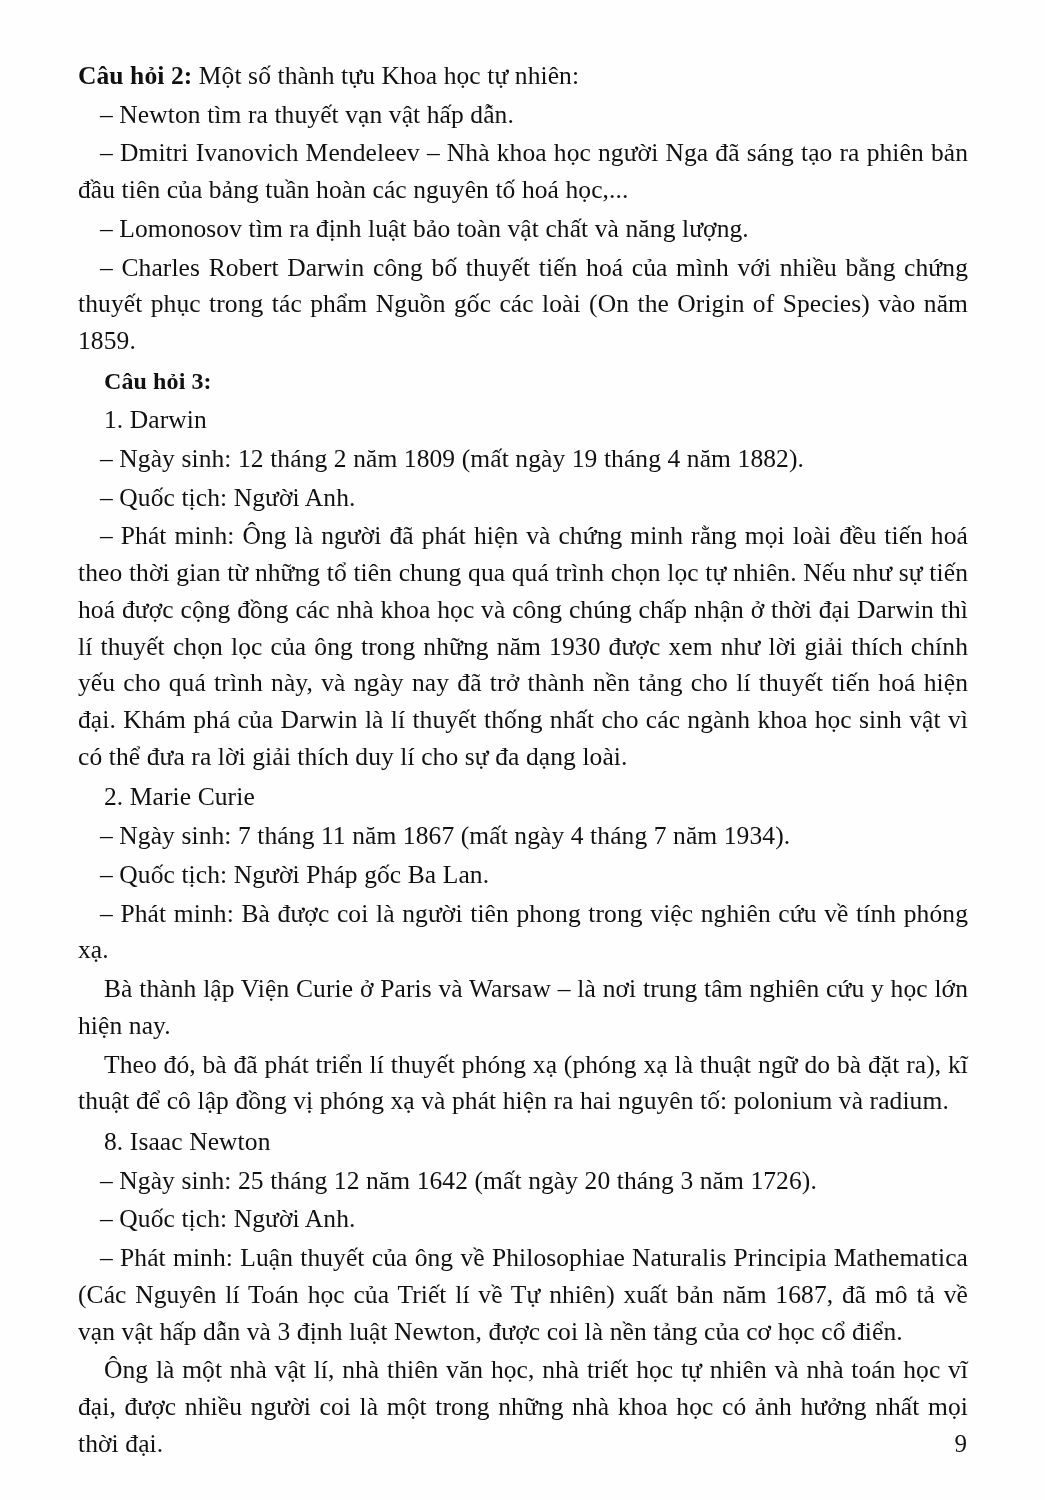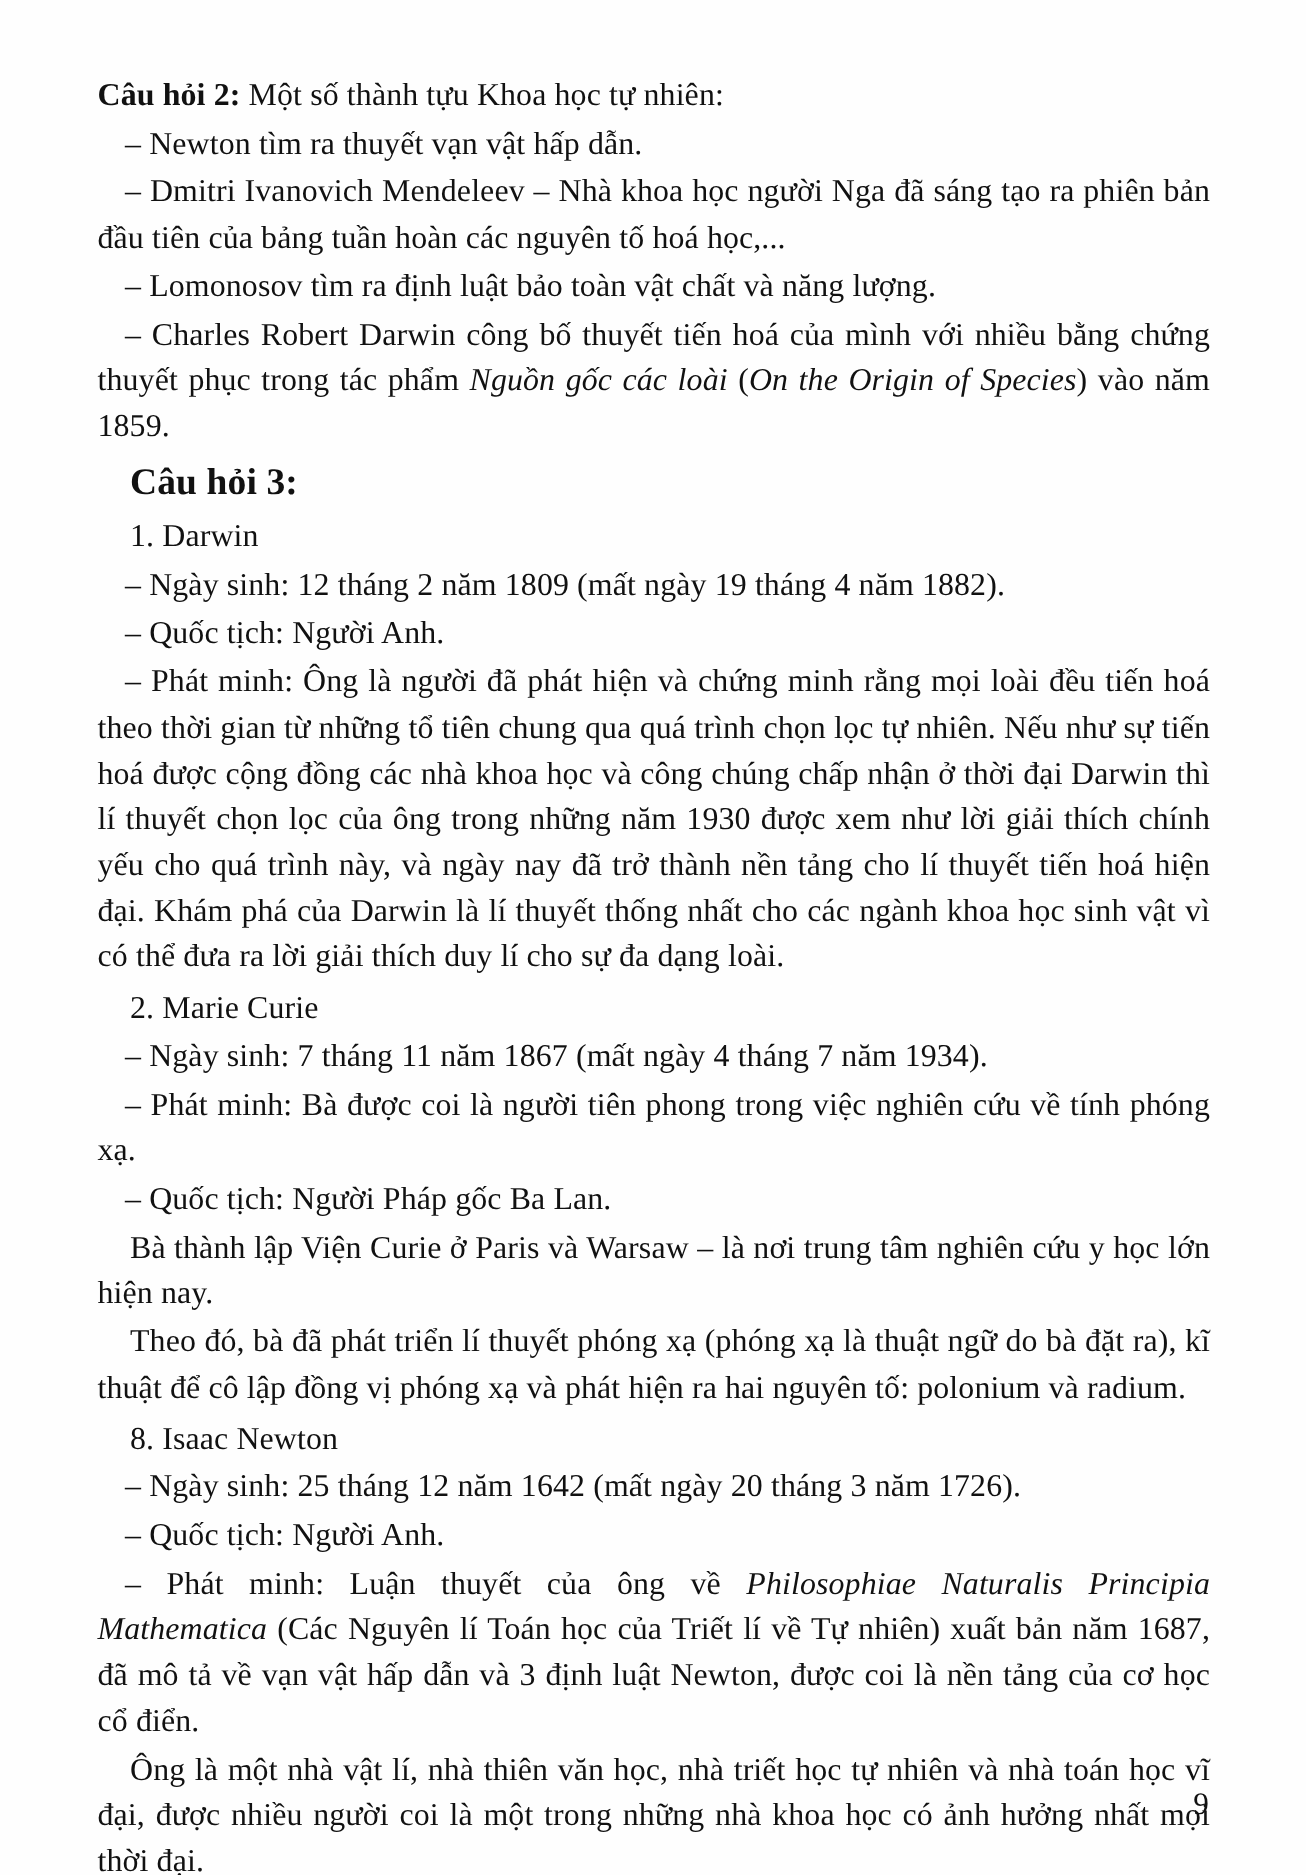--- a/index.html
+++ b/index.html
@@ -37,25 +37,24 @@
     text-justify: inter-word;
     letter-spacing: 0.1px;
   }
   p.indent {
     text-indent: 26px;
   }
   .bold {
     font-weight: bold;
   }
   .ital {
-    font-style: italic;
   }
   .heading {
     font-weight: bold;
-    font-size: 30px;
+    font-size: 24px;
     margin: 4px 0 2px 0;
     text-indent: 26px;
   }
   .subheading {
     font-weight: normal;
     font-size: 25.5px;
     margin: 4px 0 2px 0;
     text-indent: 26px;
   }
   .q-line {
@@ -108,23 +107,23 @@
     <p class="dash-line">– Ngày sinh: 12 tháng 2 năm 1809 (mất ngày 19 tháng 4 năm 1882).</p>
 
     <p class="dash-line">– Quốc tịch: Người Anh.</p>
 
     <p class="dash-line justify-block">– Phát minh: Ông là người đã phát hiện và chứng minh rằng mọi loài đều tiến hoá theo thời gian từ những tổ tiên chung qua quá trình chọn lọc tự nhiên. Nếu như sự tiến hoá được cộng đồng các nhà khoa học và công chúng chấp nhận ở thời đại Darwin thì lí thuyết chọn lọc của ông trong những năm 1930 được xem như lời giải thích chính yếu cho quá trình này, và ngày nay đã trở thành nền tảng cho lí thuyết tiến hoá hiện đại. Khám phá của Darwin là lí thuyết thống nhất cho các ngành khoa học sinh vật vì có thể đưa ra lời giải thích duy lí cho sự đa dạng loài.</p>
 
     <p class="subheading">2. Marie Curie</p>
 
     <p class="dash-line">– Ngày sinh: 7 tháng 11 năm 1867 (mất ngày 4 tháng 7 năm 1934).</p>
 
+    <p class="dash-line">– Quốc tịch: Người Pháp gốc Ba Lan.</p>
+
     <p class="dash-line justify-block">– Phát minh: Bà được coi là người tiên phong trong việc nghiên cứu về tính phóng xạ.</p>
-
-    <p class="dash-line">– Quốc tịch: Người Pháp gốc Ba Lan.</p>
 
     <p class="indent justify-block">Bà thành lập Viện Curie ở Paris và Warsaw – là nơi trung tâm nghiên cứu y học lớn hiện nay.</p>
 
     <p class="indent justify-block">Theo đó, bà đã phát triển lí thuyết phóng xạ (phóng xạ là thuật ngữ do bà đặt ra), kĩ thuật để cô lập đồng vị phóng xạ và phát hiện ra hai nguyên tố: polonium và radium.</p>
 
     <p class="subheading">8. Isaac Newton</p>
 
     <p class="dash-line">– Ngày sinh: 25 tháng 12 năm 1642 (mất ngày 20 tháng 3 năm 1726).</p>
 
     <p class="dash-line">– Quốc tịch: Người Anh.</p>

